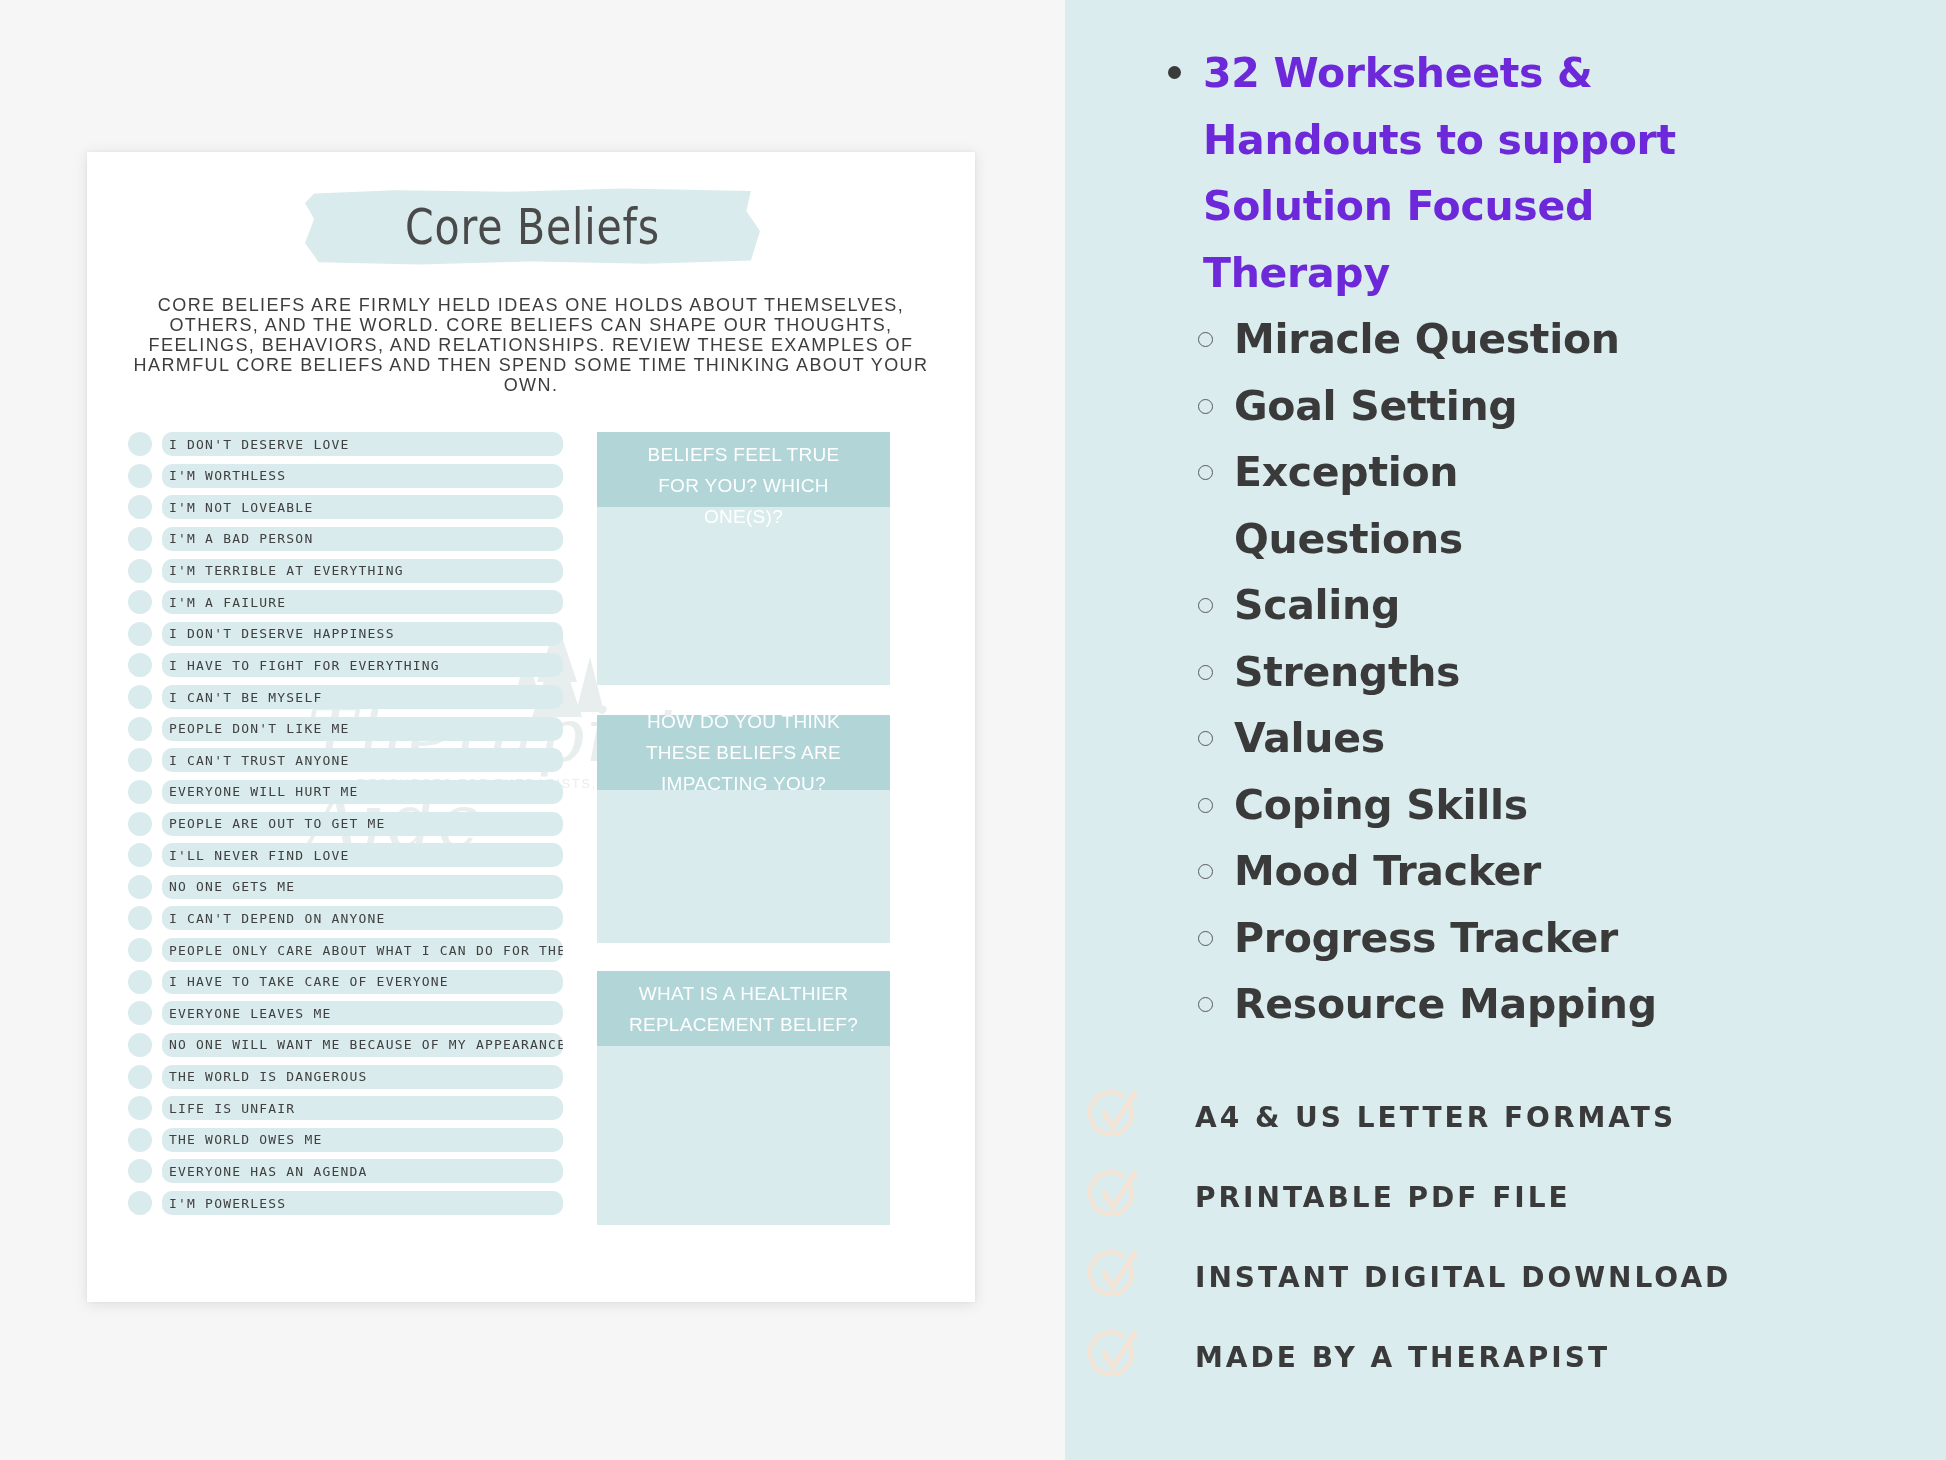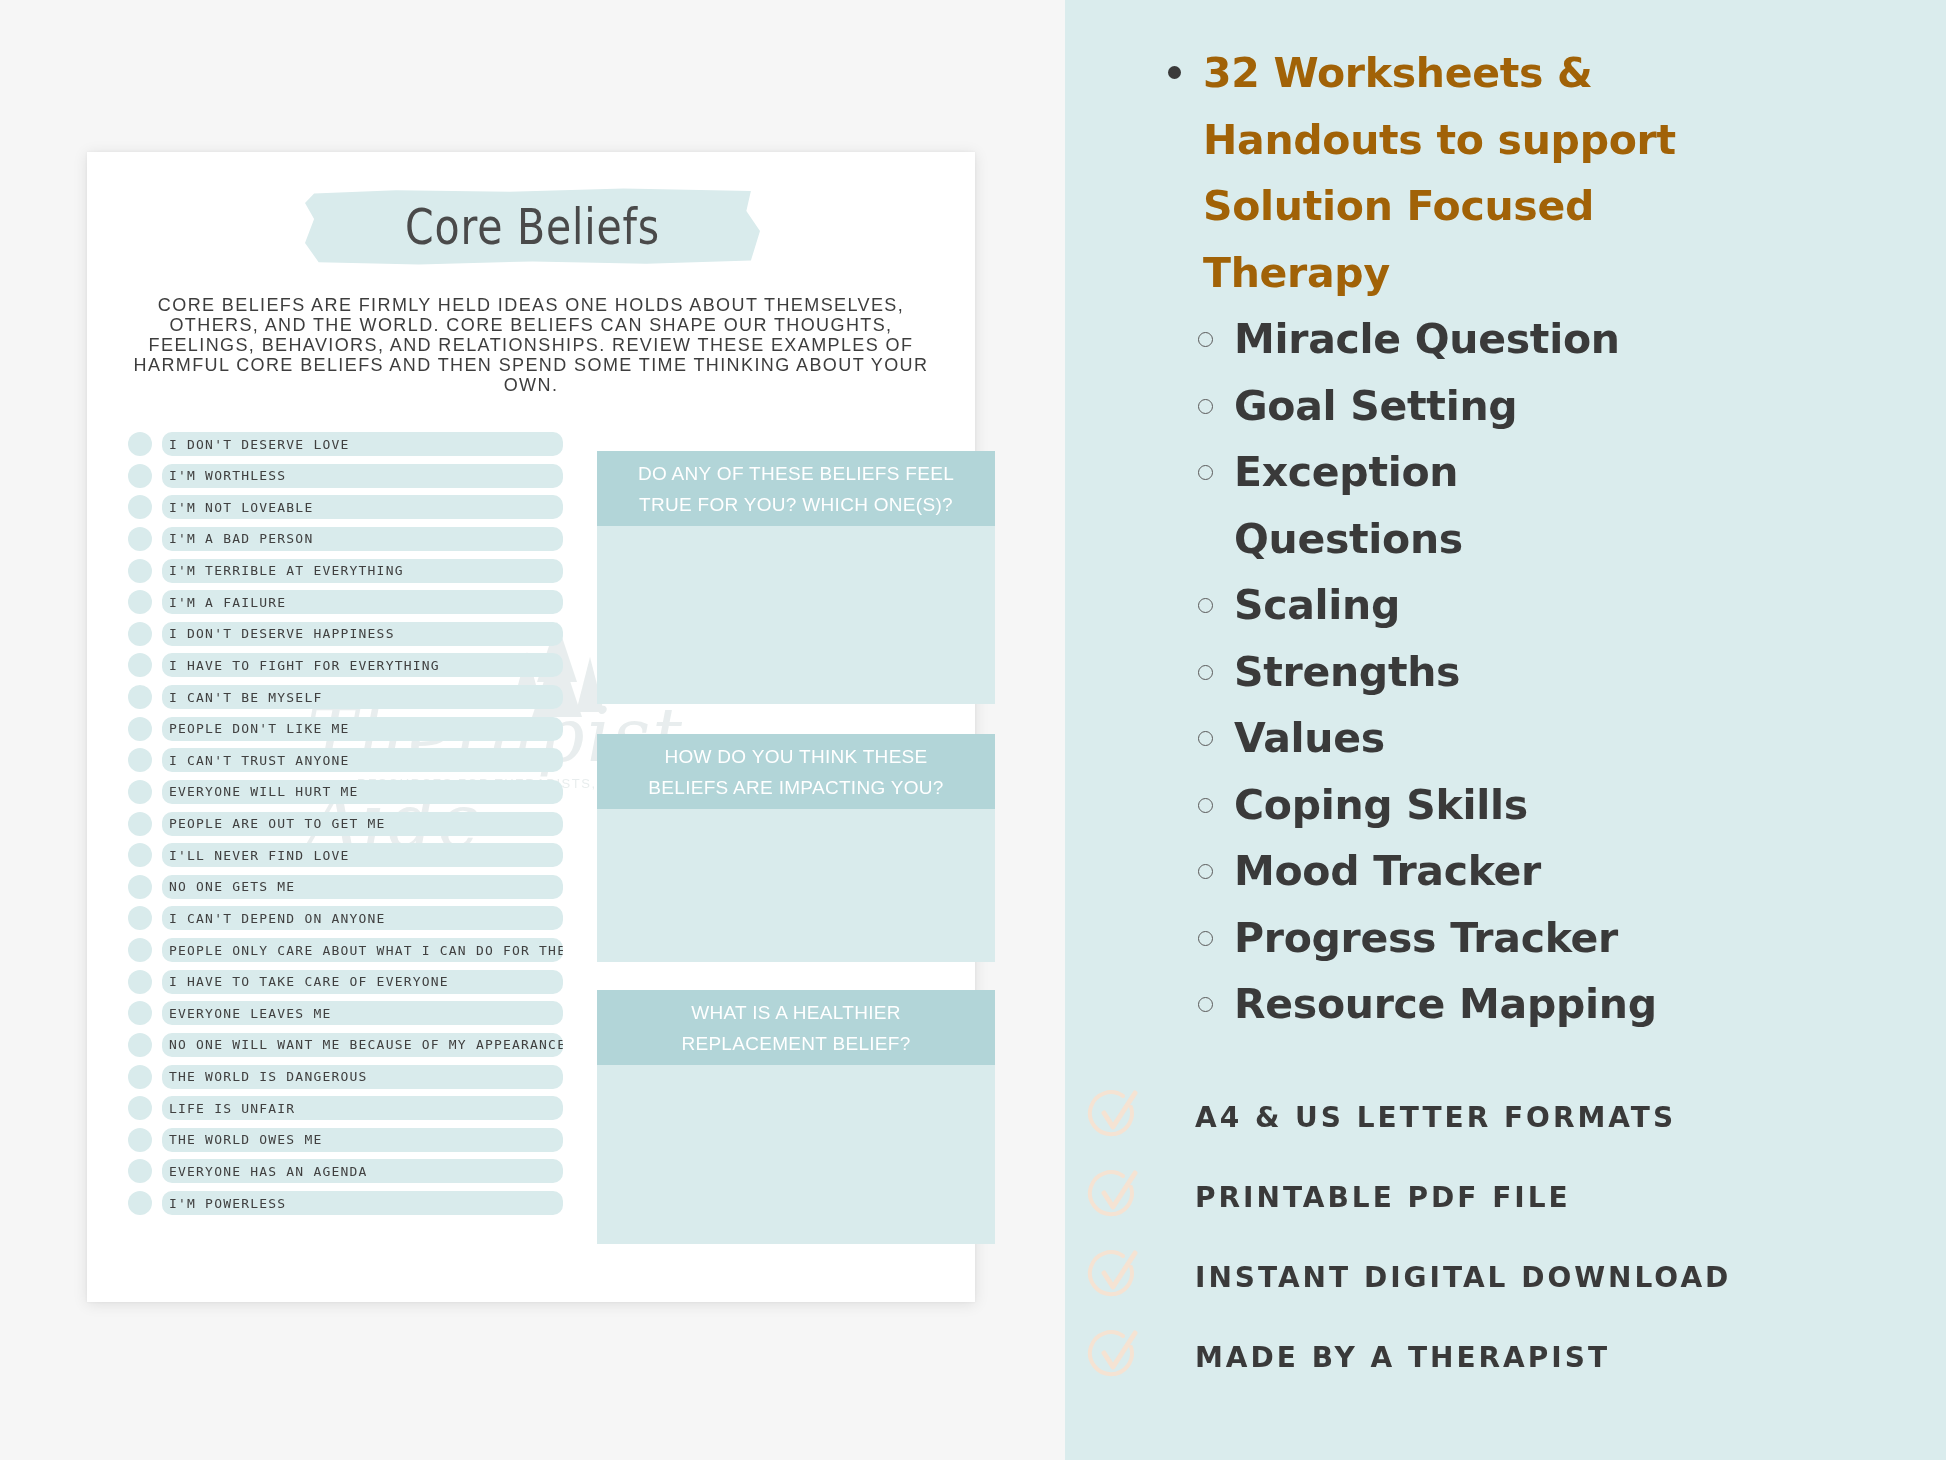--- a/index.html
+++ b/index.html
@@ -37,21 +37,21 @@
     position: absolute; left: 0; top: 0; width: 24px; height: 24px; border-radius: 50%;
     background: #d9ebec;
   }
   .belief-bar {
     position: absolute; left: 34px; top: 0; width: 401px; height: 24px; border-radius: 10px;
     background: #d9ebec; display: flex; align-items: center; padding-left: 7px;
     font-family: "DejaVu Sans Mono", monospace; font-size: 13px; letter-spacing: 1.2px; color: #404040;
     white-space: nowrap; overflow: hidden;
   }
 
-  .qbox { position: absolute; left: 510px; width: 398px; background: #d9ebec; margin-top: 19px; }
+  .qbox { position: absolute; left: 510px; width: 293px; background: #d9ebec; }
   .qbox-head {
     height: 75px; background: #b2d5d8; color: #ffffff;
     display: flex; align-items: center; justify-content: center; text-align: center;
     font-family: "Liberation Sans", sans-serif; font-size: 19px; line-height: 31px; letter-spacing: 0.3px;
     padding: 0 28px; text-transform: uppercase;
   }
   .q1 { top: 280px; height: 253px; }
   .q2 { top: 563px; height: 228px; }
   .q3 { top: 819px; height: 254px; }
 
@@ -72,21 +72,21 @@
   }
 
   
   .panel { position: absolute; left: 1065px; top: 0; width: 881px; height: 1460px; background: #daeced; }
   .main-bullet { position: absolute; left: 50px; top: 40px; width: 800px; }
   .main-bullet .dot {
     position: absolute; left: 53px; top: 26px; width: 13px; height: 13px; border-radius: 50%; background: #3a3a3a;
   }
   .main-bullet .text {
     position: absolute; left: 88px; top: 0; width: 520px;
-    font-family: "DejaVu Sans", sans-serif; font-weight: bold; font-size: 41px; line-height: 66.5px; color: #a16207;
+    font-family: "DejaVu Sans", sans-serif; font-weight: bold; font-size: 41px; line-height: 66.5px; color: #6d28d9;
     letter-spacing: -0.3px;
   }
   .sub-list { position: absolute; left: 130px; top: 306px; width: 700px; }
   .sub-item { position: relative; padding-left: 39px; font-family: "DejaVu Sans", sans-serif; font-weight: bold;
     font-size: 41px; line-height: 66.5px; color: #3a3a3a; letter-spacing: -0.3px; }
   .sub-item .ring {
     position: absolute; left: 3px; top: 26px; width: 15px; height: 15px; border-radius: 50%;
     border: 1.5px solid #5a5a5a; background: transparent;
   }
   .sub-item .sub-text { display: inline-block; width: 420px; }

